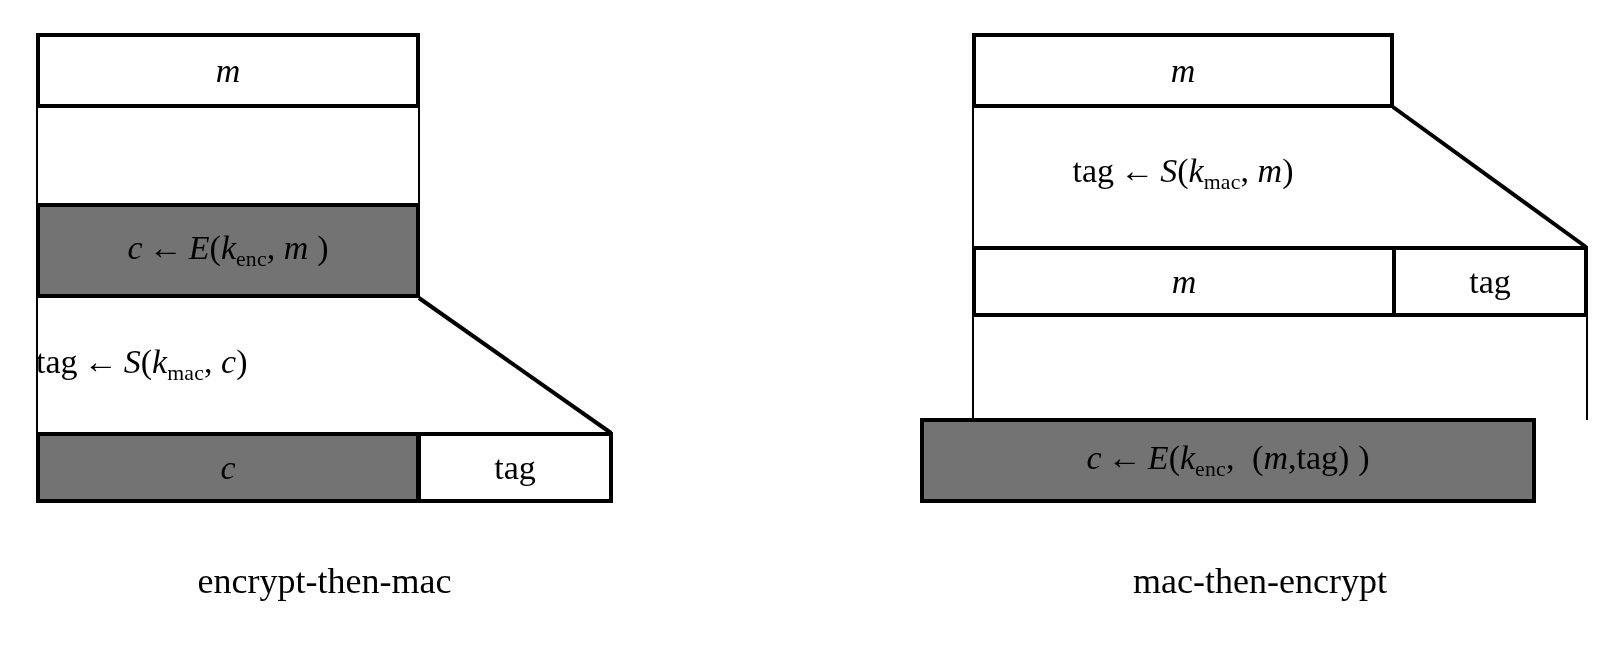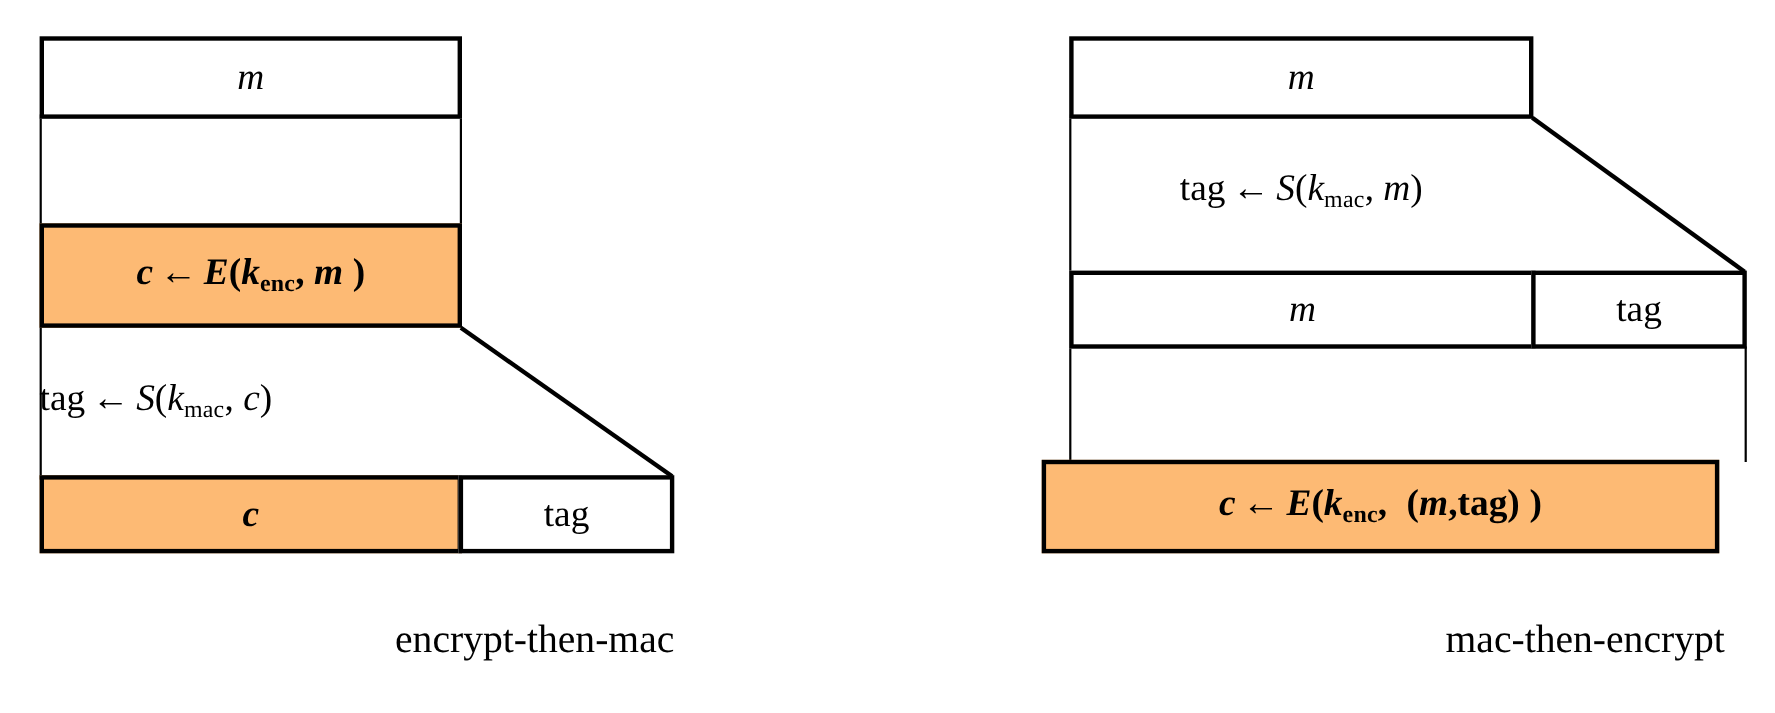--- a/index.html
+++ b/index.html
@@ -24,21 +24,21 @@
   .box {
     position: absolute;
     box-sizing: border-box;
     border: 4px solid #000000;
     background: #ffffff;
     display: flex;
     align-items: center;
     justify-content: center;
     text-align: center;
   }
-  .box.shaded { background: #fdba74; font-weight: bold; }
+  .box.shaded { background: #737373; }
 
   
   .thin-rule {
     position: absolute;
     background: #000000;
   }
 
   
   .overlay {
     position: absolute;
@@ -70,21 +70,21 @@
     padding: 0 0.18em;
   }
   .paren { font-style: normal; }
   .gap { display: inline-block; width: 0.26em; }
 
   
   .caption {
     position: absolute;
     font-family: "Liberation Serif", "DejaVu Serif", serif;
     font-size: 36px;
-    text-align: right;
+    text-align: center;
     white-space: nowrap;
   }
 </style>
 </head>
 <body>
 
 <div id="canvas">
 
   <div>
 
@@ -150,21 +150,21 @@
       </span>
     </div>
     <div class="box" style="left:1392px; top:246px; width:196px; height:71px;">
       <span class="math">
         <span class="mup">tag</span>
       </span>
     </div>
 
     <div class="thin-rule" style="left:1586px; top:315px; width:2px; height:105px;"></div>
 
-    <div class="box shaded" style="left:947px; top:418px; width:616px; height:85px;">
+    <div class="box shaded" style="left:920px; top:418px; width:616px; height:85px;">
       <span class="math">
         <span class="mi">c</span><span class="arrow">←</span><span class="mi">E</span><span class="paren">(</span><span class="mi">k</span><span class="sub">enc</span><span class="mpunct">,</span><span class="gap"></span><span class="gap"></span><span class="paren">(</span><span class="mi">m</span><span class="mpunct">,</span><span class="mup">tag</span><span class="paren">)</span><span class="gap"></span><span class="paren">)</span>
       </span>
     </div>
 
     <div class="caption" style="left:952px; top:560px; width:616px;">mac-then-encrypt</div>
   </div>
 
   <svg class="overlay" viewBox="0 0 1614 648" xmlns="http://www.w3.org/2000/svg">
 

